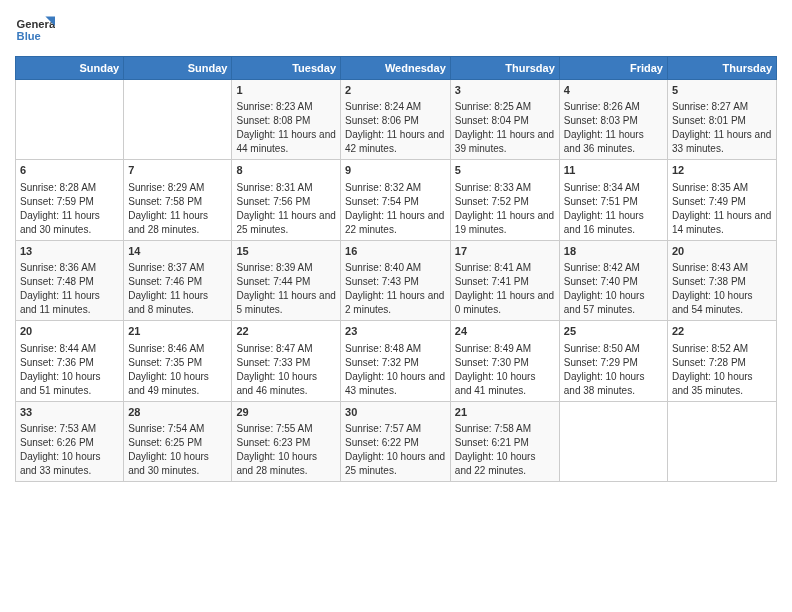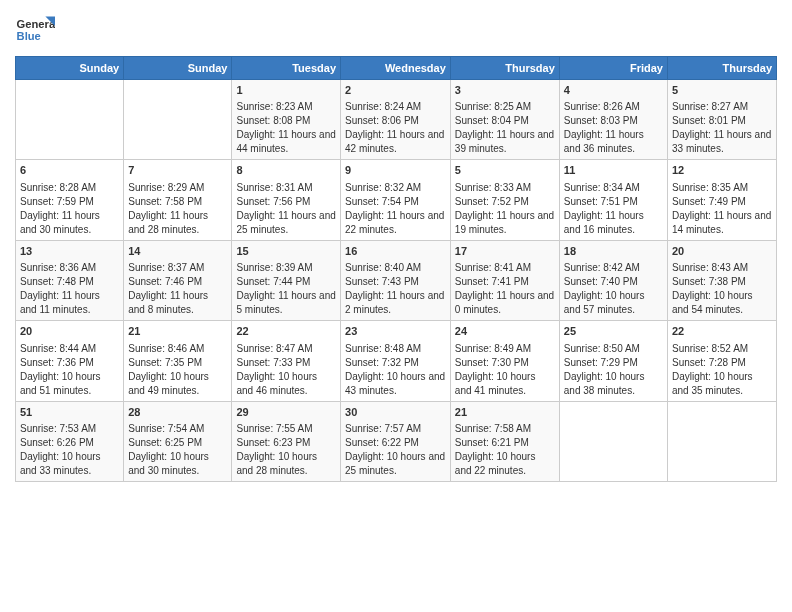--- a/index.html
+++ b/index.html
@@ -227,21 +227,21 @@
             <span class="day-num">25</span>
             <div class="day-info">Sunrise: 8:50 AM<br>Sunset: 7:29 PM<br>Daylight: 10 hours and 38 minutes.</div>
           </td>
           <td>
             <span class="day-num">22</span>
             <div class="day-info">Sunrise: 8:52 AM<br>Sunset: 7:28 PM<br>Daylight: 10 hours and 35 minutes.</div>
           </td>
         </tr>
         <tr>
           <td>
-            <span class="day-num">51</span>
+            <span class="day-num">33</span>
             <div class="day-info">Sunrise: 7:53 AM<br>Sunset: 6:26 PM<br>Daylight: 10 hours and 33 minutes.</div>
           </td>
           <td>
             <span class="day-num">28</span>
             <div class="day-info">Sunrise: 7:54 AM<br>Sunset: 6:25 PM<br>Daylight: 10 hours and 30 minutes.</div>
           </td>
           <td>
             <span class="day-num">29</span>
             <div class="day-info">Sunrise: 7:55 AM<br>Sunset: 6:23 PM<br>Daylight: 10 hours and 28 minutes.</div>
           </td>

